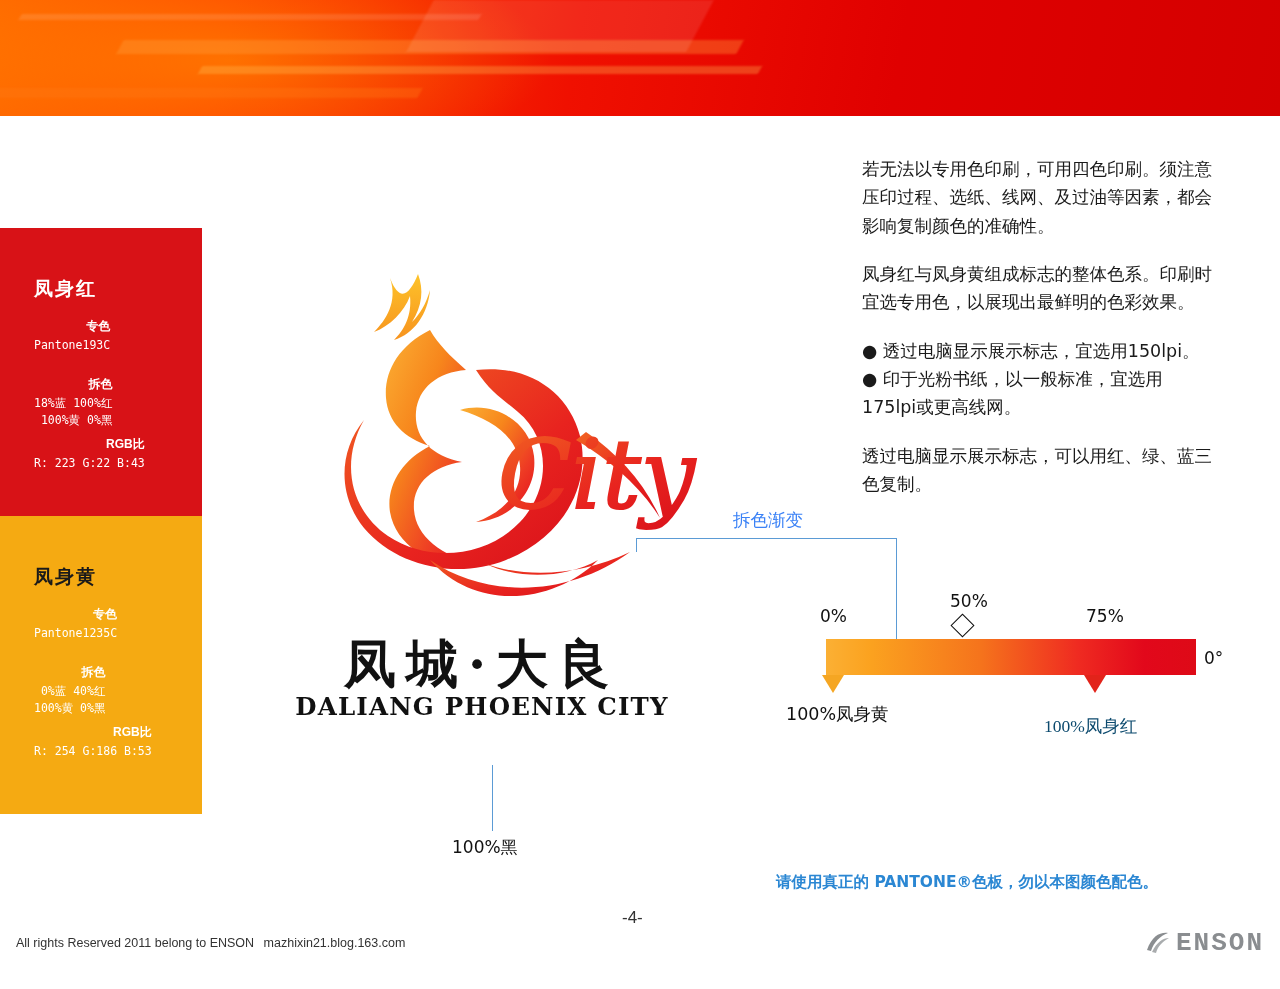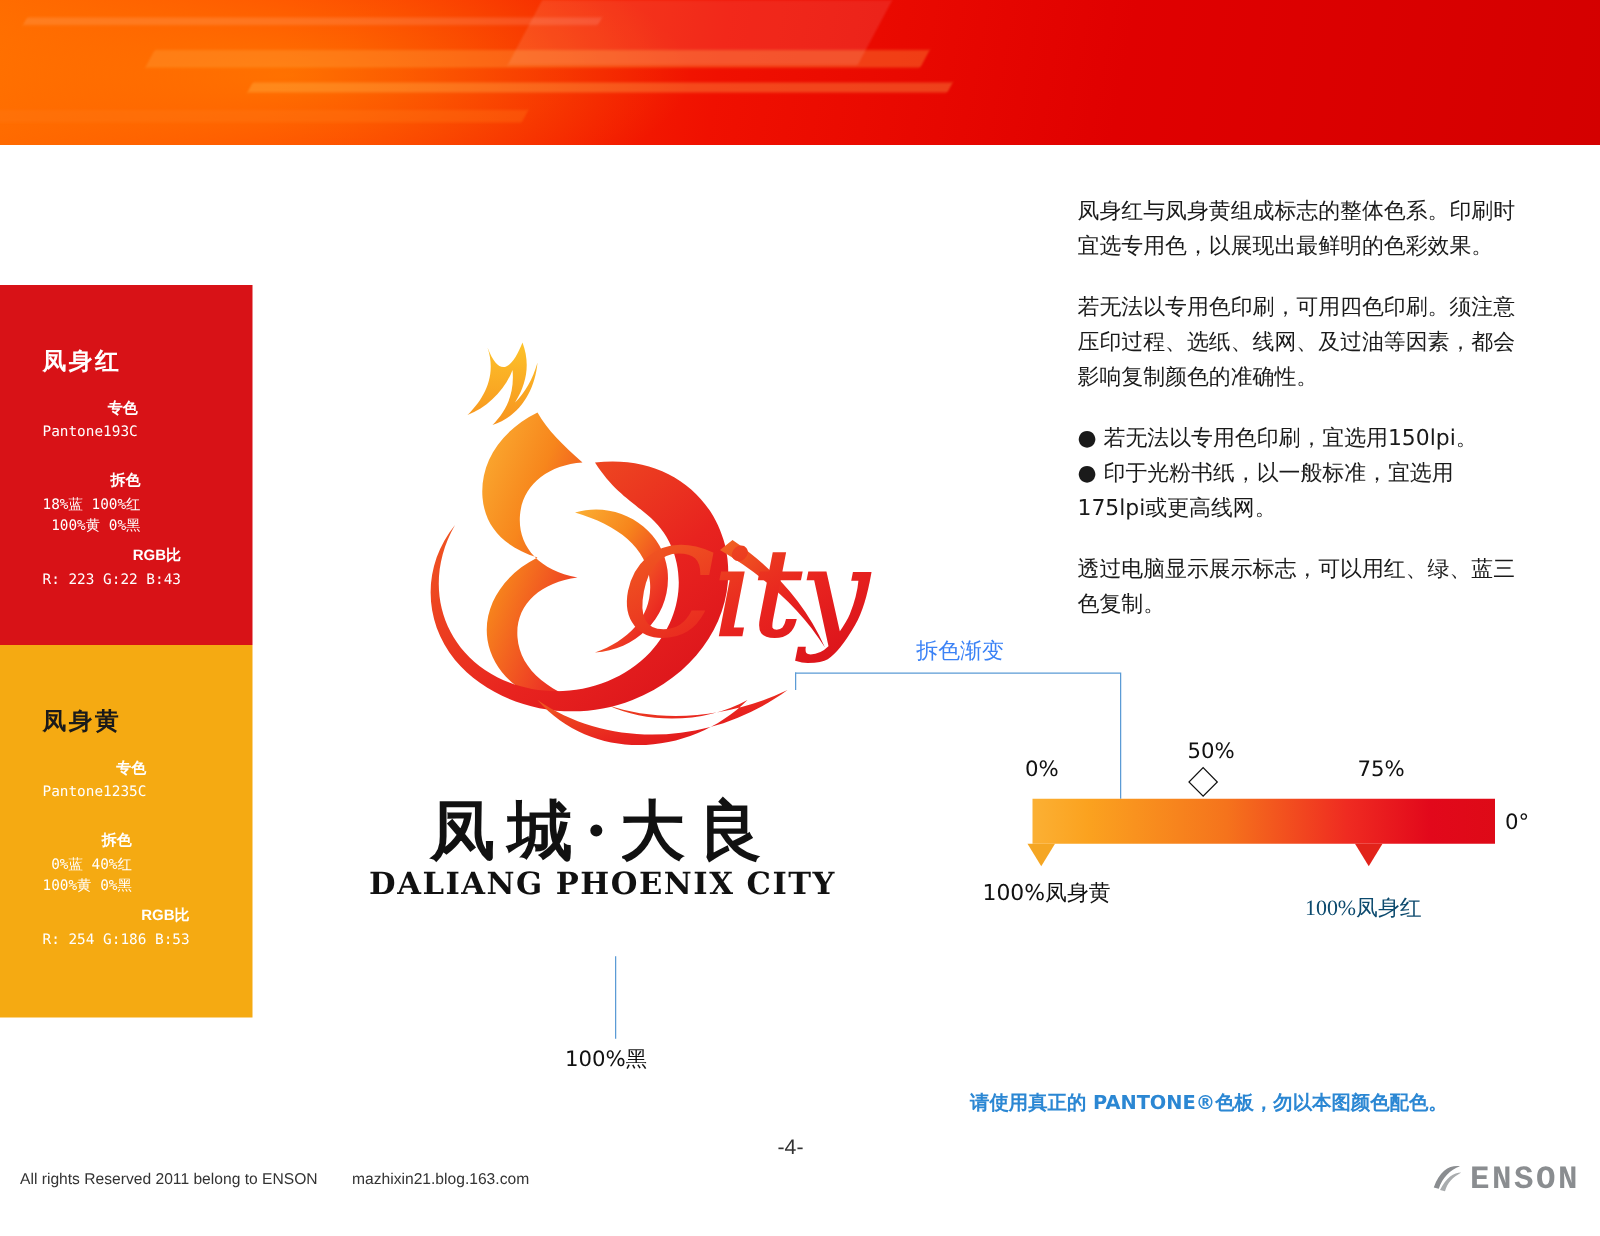--- a/index.html
+++ b/index.html
@@ -94,21 +94,21 @@
   .tri-y{left:822px;top:675px;border-bottom:18px solid #f5a623;transform:rotate(180deg);}
   .tri-r{left:1084px;top:675px;border-bottom:18px solid #e2231a;transform:rotate(180deg);}
   .lab-y{position:absolute;left:786px;top:702px;font-size:17.5px;color:#111;font-family:"DejaVu Sans",sans-serif;}
   .lab-r{position:absolute;left:1044px;top:714px;font-size:17.5px;color:#0c4a6e;font-family:Liberation Serif, serif;}
   .note{
     position:absolute;left:776px;top:872px;font-size:15.5px;color:#2b87d3;font-weight:bold;
     font-family:"DejaVu Sans",sans-serif;
   }
   
   .footer-left{position:absolute;left:16px;top:936px;font-size:12.5px;color:#333;}
-  .footer-left .blog{margin-left:24px;}
+  .footer-left .blog{margin-left:6px;}
   .page-num{position:absolute;left:622px;top:908px;font-size:17px;color:#333;}
   .enson{position:absolute;right:16px;top:928px;display:flex;align-items:center;gap:6px;}
   .enson-text{font-size:26px;font-weight:bold;letter-spacing:2px;color:#8a8d90;font-family:Liberation Mono, monospace;}
 </style>
 </head>
 <body>
 
 <div class="header">
   <div class="glow"></div>
 
@@ -147,23 +147,23 @@
     <span>0%蓝  40%红</span><br>
     <span>100%黄  0%黑</span>
   </div>
   <div class="sw-block sw-b3">
     <span class="sw-lab">RGB比</span>
     <span>R: 254 G:186 B:53</span>
   </div>
 </div>
 
 <div class="body-text">
+  <p>若无法以专用色印刷，可用四色印刷。须注意压印过程、选纸、线网、及过油等因素，都会影响复制颜色的准确性。</p>
   <p>凤身红与凤身黄组成标志的整体色系。印刷时宜选专用色，以展现出最鲜明的色彩效果。</p>
-  <p>若无法以专用色印刷，可用四色印刷。须注意压印过程、选纸、线网、及过油等因素，都会影响复制颜色的准确性。</p>
-  <p class="bullet">● 若无法以专用色印刷，宜选用150lpi。</p>
+  <p class="bullet">● 透过电脑显示展示标志，宜选用150lpi。</p>
   <p class="bullet" style="margin-bottom:20px;">● 印于光粉书纸，以一般标准，宜选用175lpi或更高线网。</p>
   <p>透过电脑显示展示标志，可以用红、绿、蓝三色复制。</p>
 </div>
 
 <div class="logo-area">
   <svg class="logo-mark" viewBox="0 0 420 360">
     <defs>
       <linearGradient id="gp" x1="0" y1="0" x2="1" y2="1">
         <stop offset="0%" stop-color="#fbb034"></stop>
         <stop offset="35%" stop-color="#f7861c"></stop>

